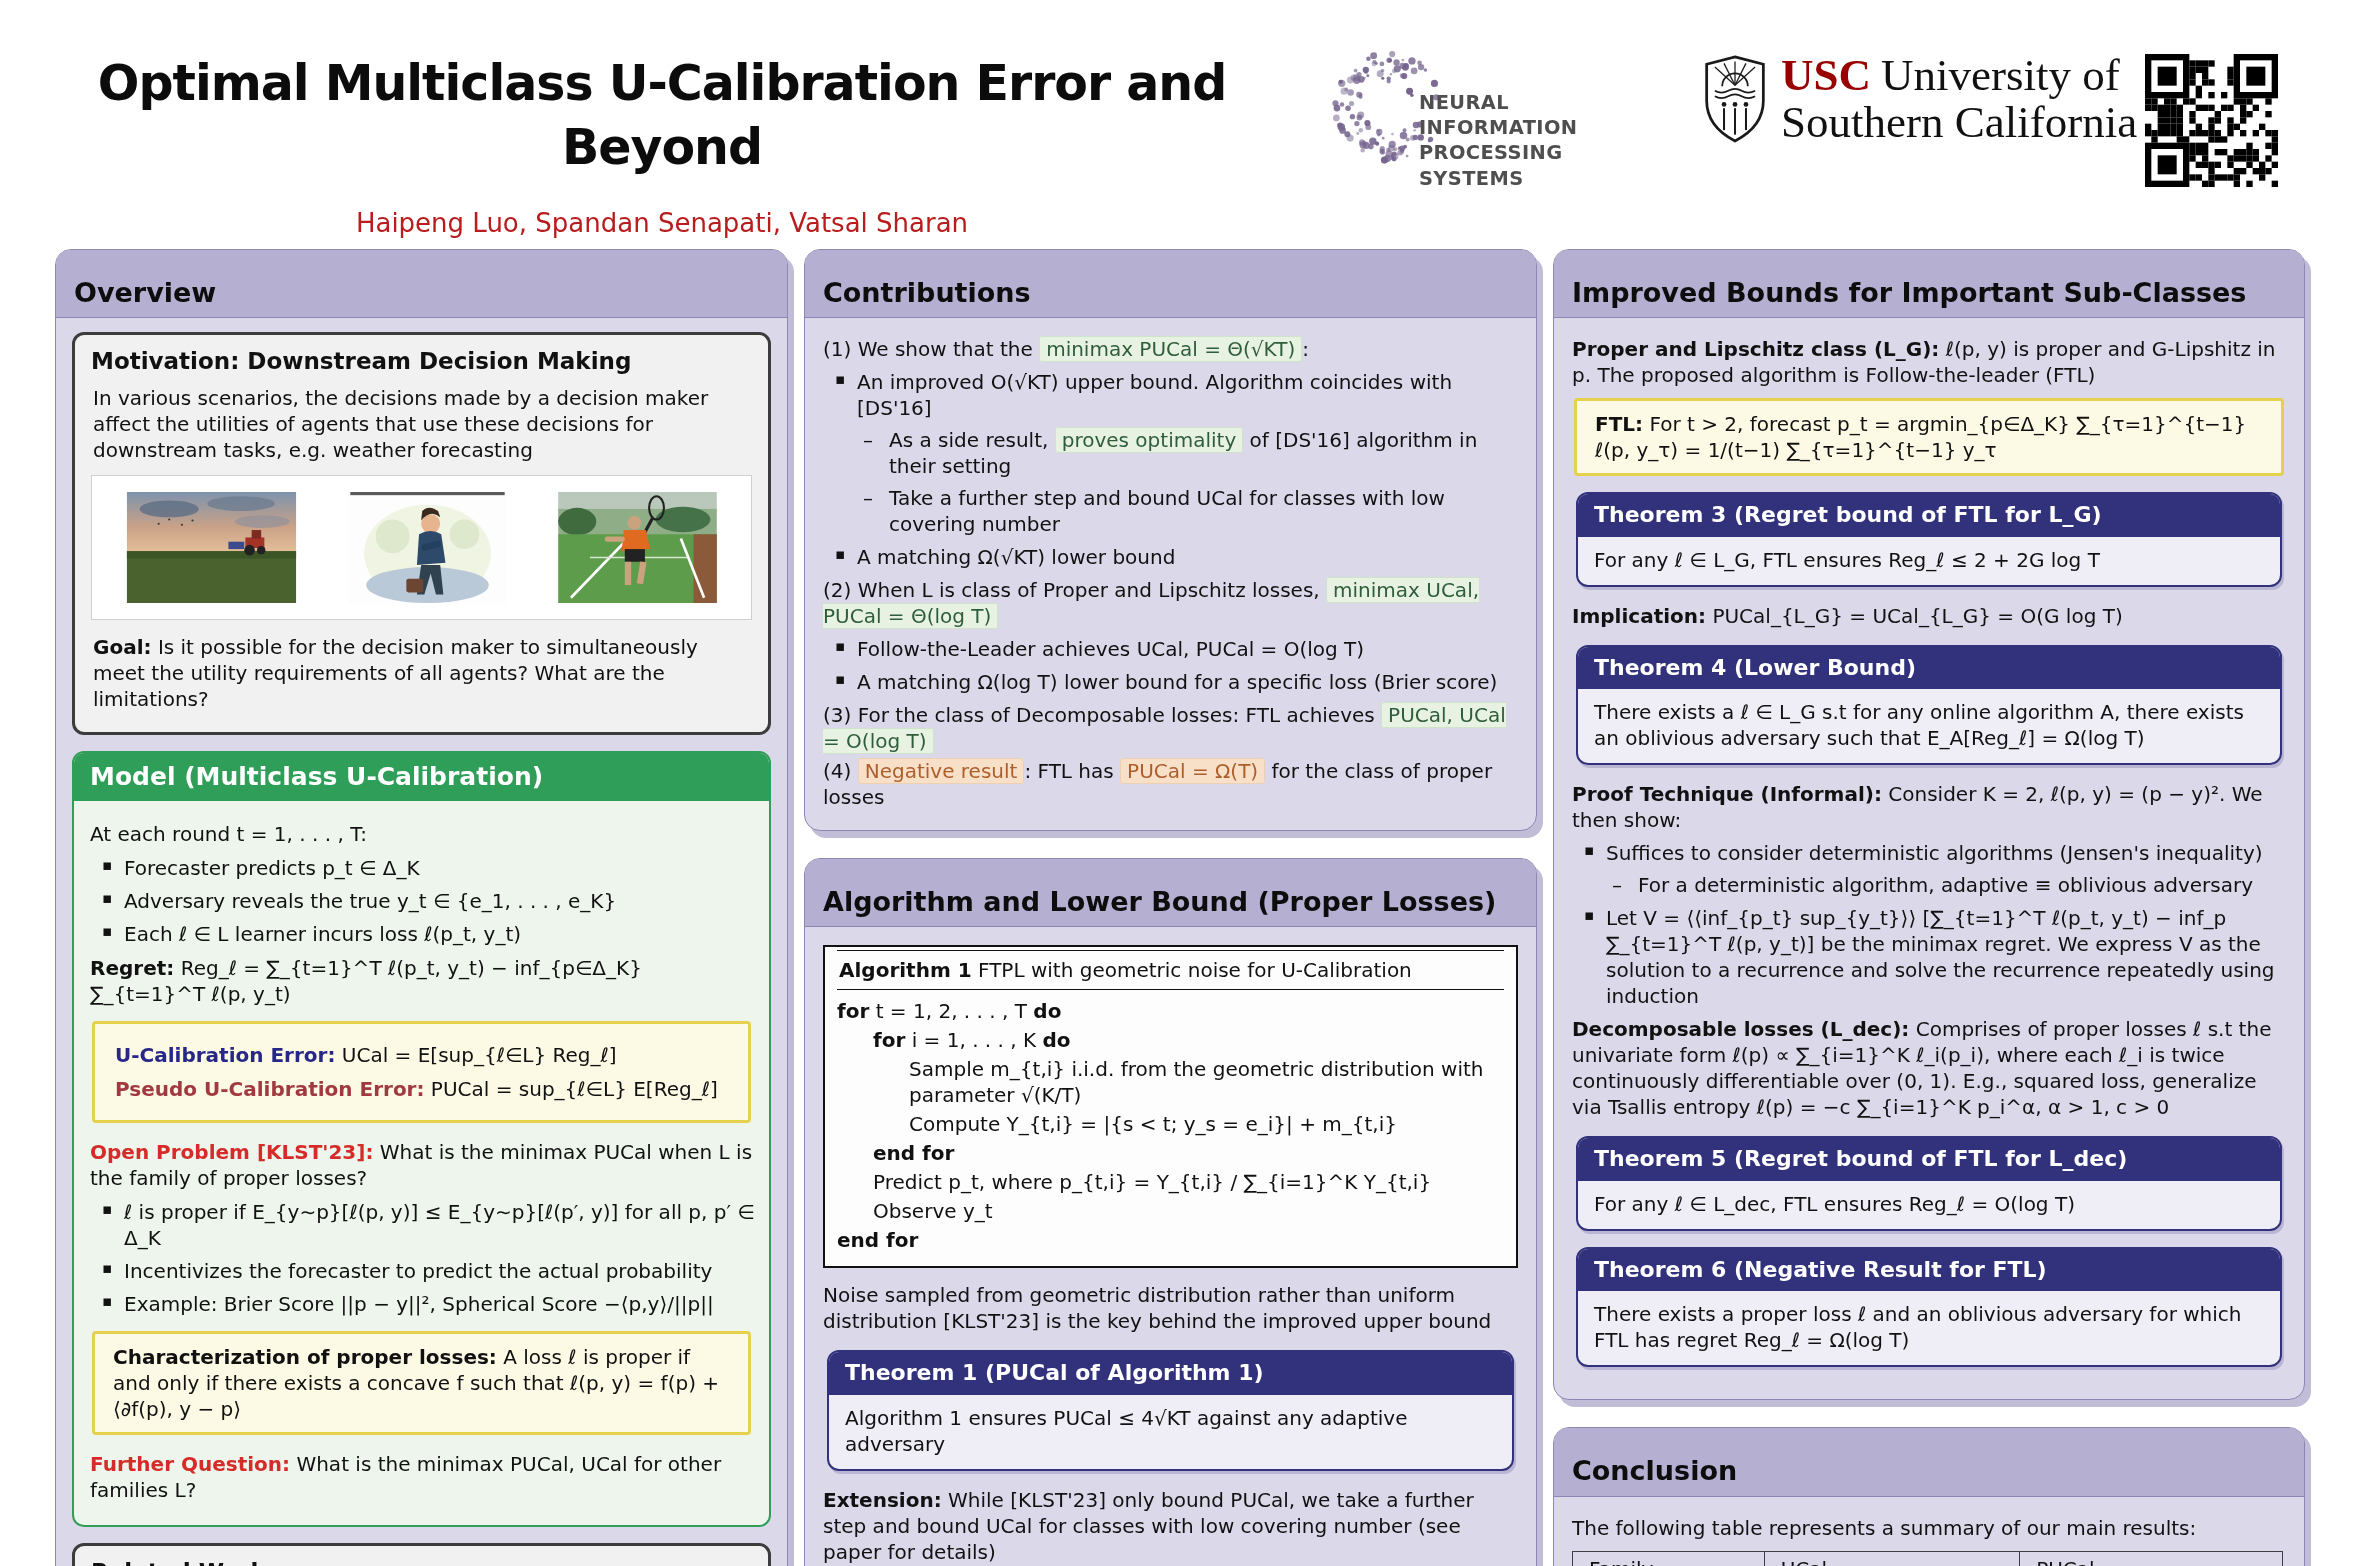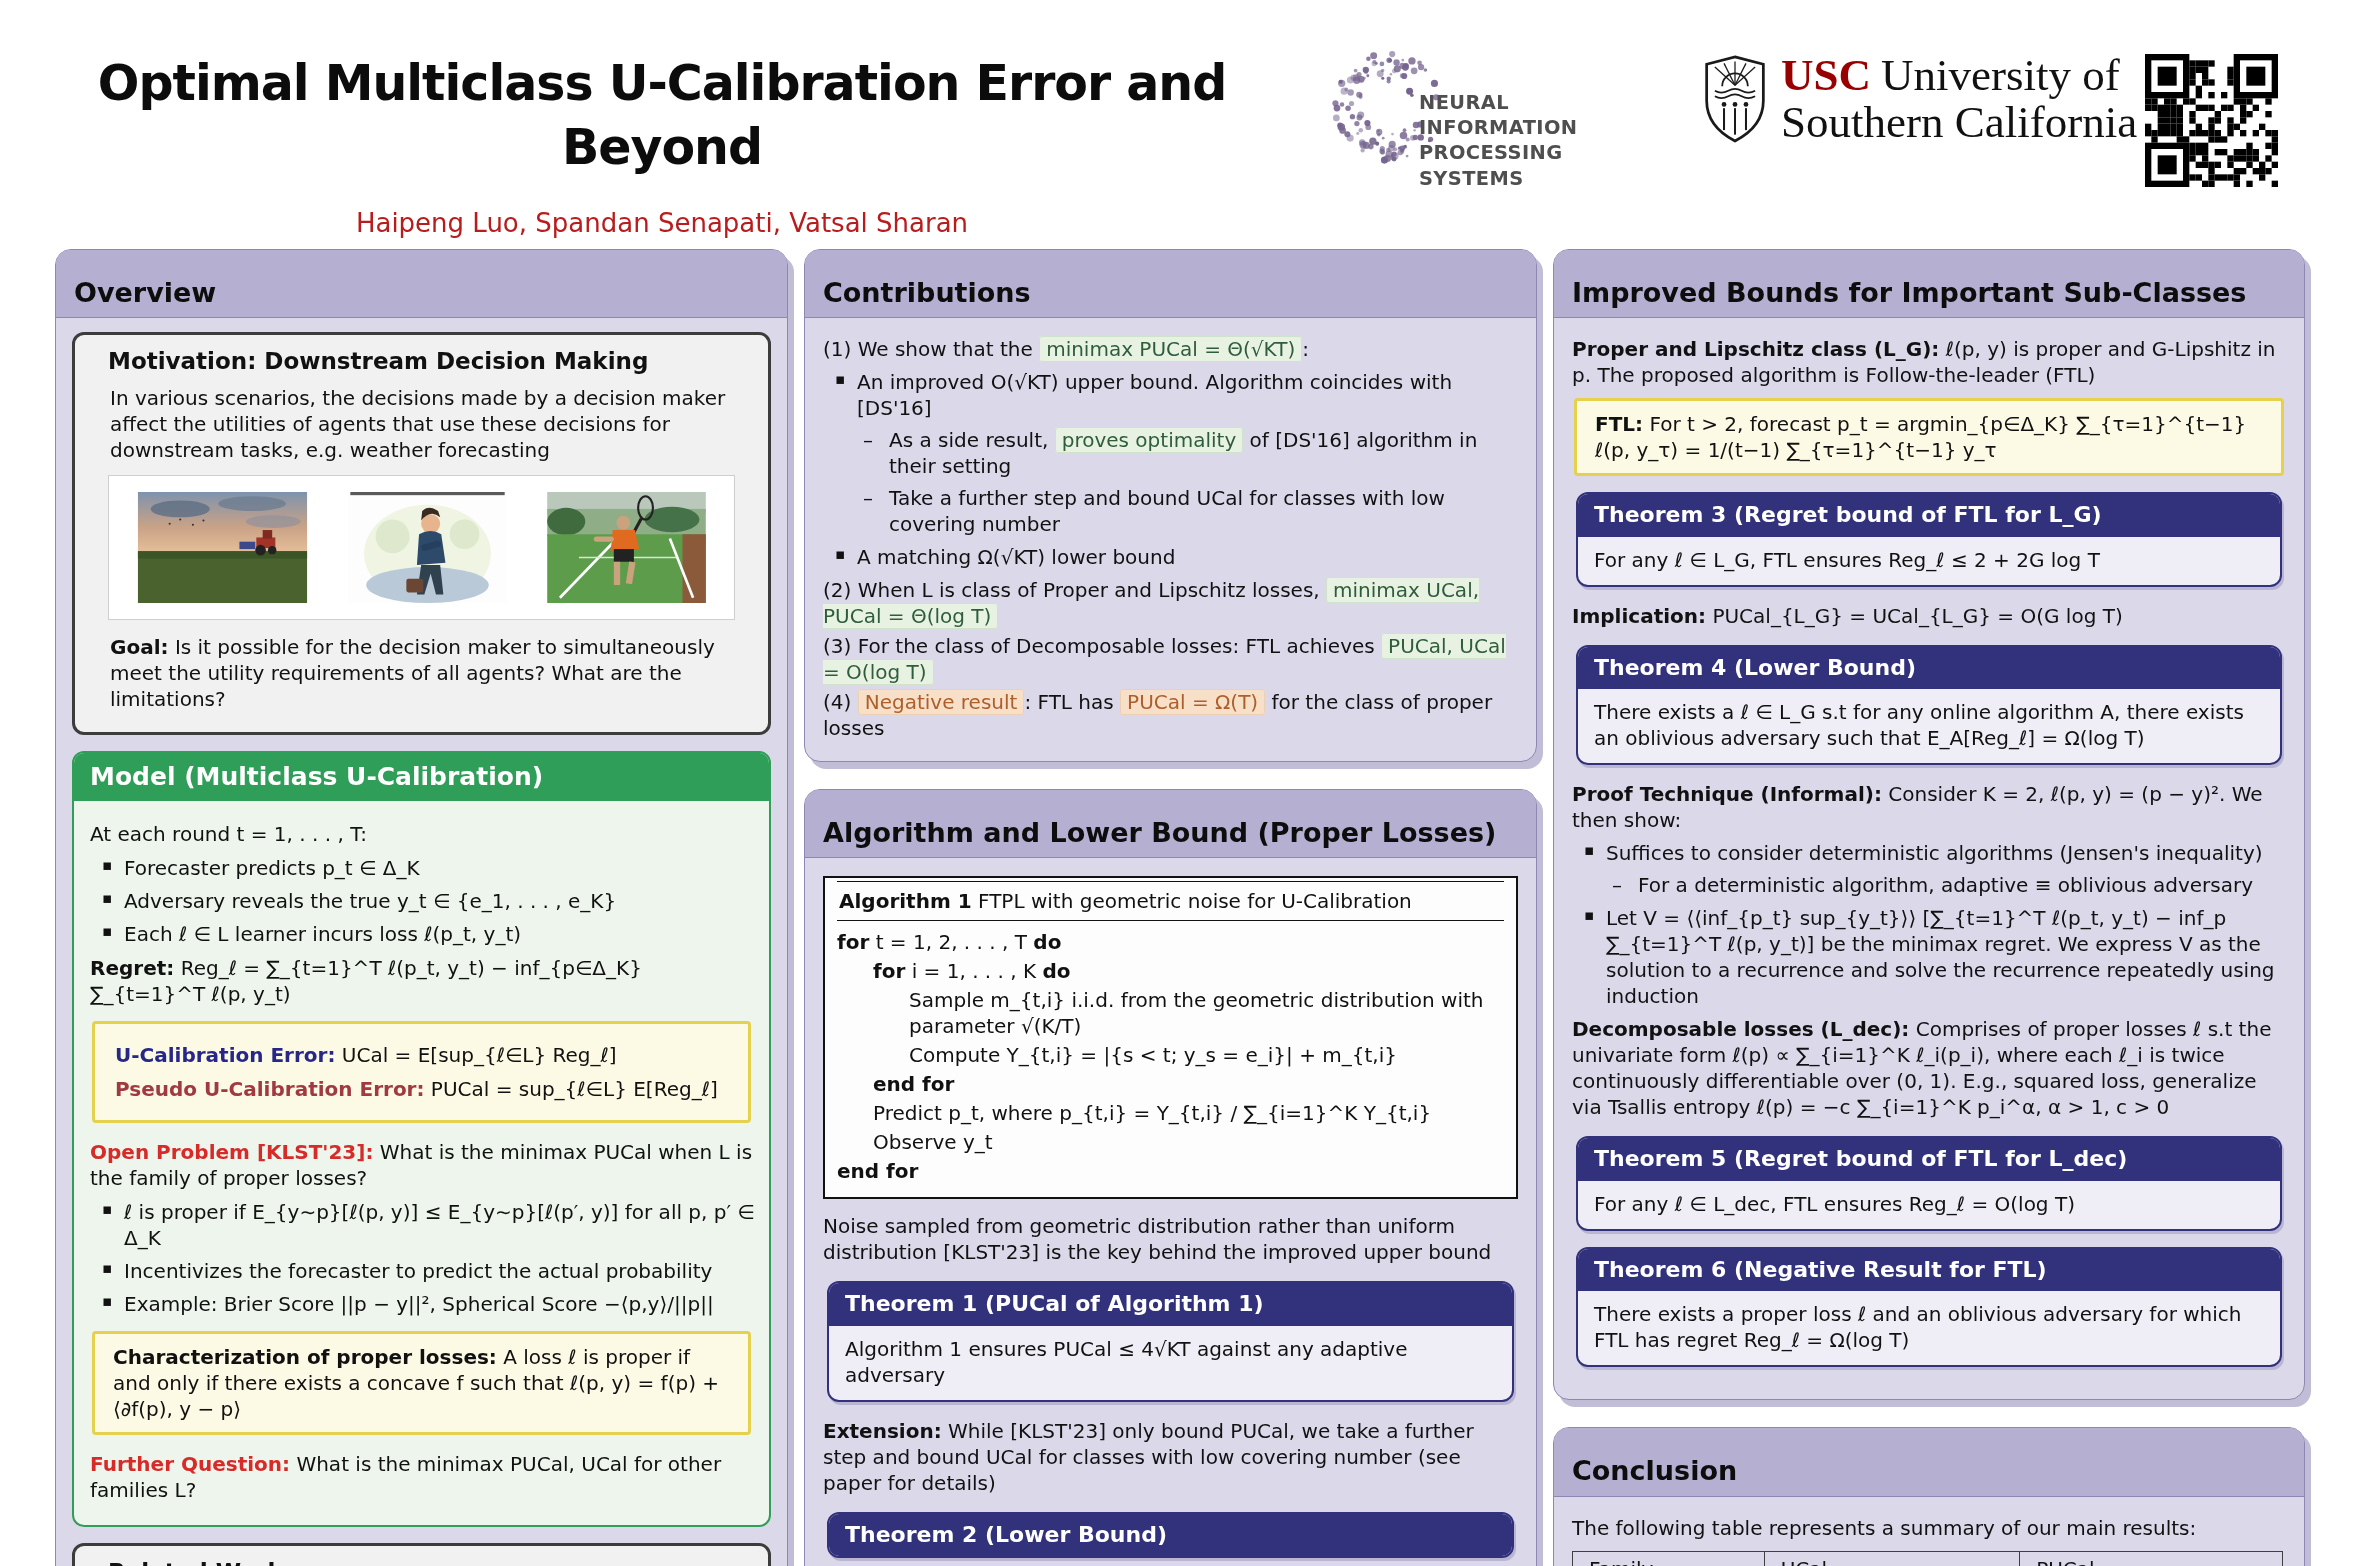--- a/index.html
+++ b/index.html
@@ -28,21 +28,21 @@
   .col1{width:733px;}
   .col2{width:733px;}
   .col3{width:752px;}
   
   .panel{position:relative;border-radius:16px;background:#dbd8ea;border:1.5px solid #8d87b3;
     box-shadow:6px 7px 0 #c2bdd6;margin-bottom:27px;}
   .panel-header{background:#b5b0d2;border-radius:14px 14px 0 0;padding:25px 18px 7px;
     font-weight:bold;font-size:27px;border-bottom:1.5px solid #8d87b3;color:#0d0d0d;}
   .panel-body{padding:14px 16px 16px;}
   
-  .box-gray{background:#f1f1f1;border:3px solid #3c3c3c;border-radius:12px;padding:12px 33px;margin-bottom:16px;}
+  .box-gray{background:#f1f1f1;border:3px solid #3c3c3c;border-radius:12px;padding:12px 16px;margin-bottom:16px;}
   .box-heading{font-weight:bold;font-size:23px;margin-bottom:4px;}
   .img-row{background:#ffffff;border:1px solid #cfcfcf;padding:16px 8px;display:flex;
     justify-content:space-around;align-items:center;margin:12px 0 14px;}
   .box-green{border:2.5px solid #2f9e58;border-radius:12px;background:#edf5ec;overflow:hidden;margin-bottom:16px;}
   .green-header{background:#2f9e58;color:#fff;font-weight:bold;font-size:25px;padding:8px 16px;}
   .green-body{padding:12px 14px 14px;}
   .box-yellow{background:#fcf9e4;border:3.5px solid #e6d14e;border-radius:4px;
     padding:10px 18px;margin:14px 4px 16px;}
   .theorem{border:2px solid #31317c;border-radius:12px;background:#efeef6;margin:16px 6px;
     box-shadow:2px 3px 0 #b9b5d2;overflow:hidden;}
@@ -548,20 +548,24 @@
               <span>of [DS'16] algorithm in their setting</span>
             </div>
             <div class="dash-item">Take a further step and bound UCal for classes with low covering number</div>
           </li>
           <li>A matching Ω(√KT) lower bound</li>
         </ul>
         <p>
           <span>(2) When L is class of Proper and Lipschitz losses,</span>
           <span class="hl-g">minimax UCal, PUCal = Θ(log T)</span>
         </p>
+        <ul class="sq">
+          <li>Follow-the-Leader achieves UCal, PUCal = O(log T)</li>
+          <li>A matching Ω(log T) lower bound for a specific loss (Brier score)</li>
+        </ul>
         <p>
           <span>(3) For the class of Decomposable losses: FTL achieves</span>
           <span class="hl-g">PUCal, UCal = O(log T)</span>
         </p>
         <p>
           <span>(4)</span>
           <span class="hl-o">Negative result</span><span>: FTL has</span>
           <span class="hl-o">PUCal = Ω(T)</span>
           <span>for the class of proper losses</span>
         </p>

